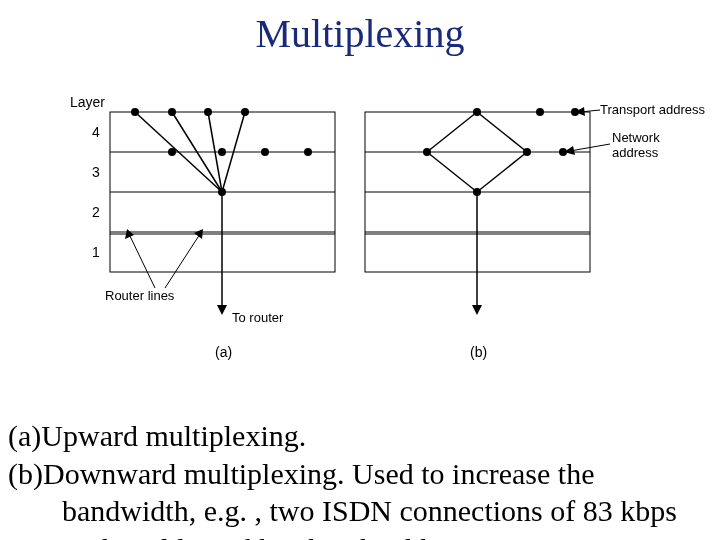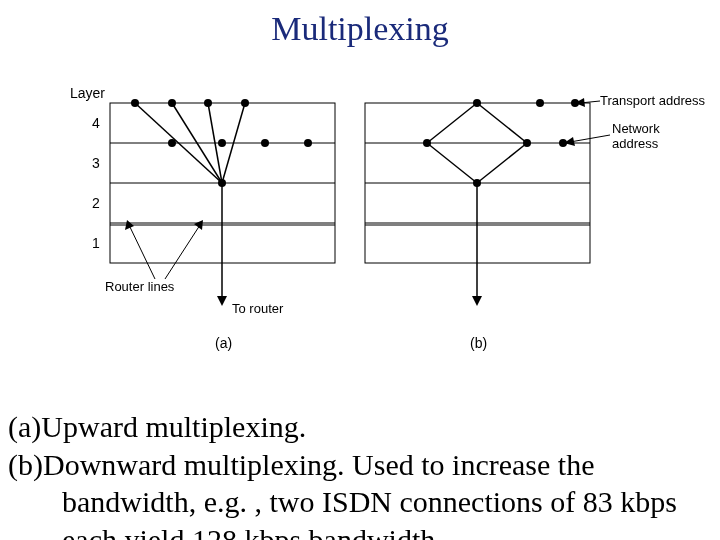--- a/index.html
+++ b/index.html
@@ -6,21 +6,21 @@
     margin: 0;
     padding: 0;
     width: 720px;
     height: 540px;
     background: #fff;
     font-family: "Times New Roman", Times, serif;
     color: #000;
   }
   .title {
     text-align: center;
-    font-size: 34px;
+    font-size: 40px;
     color: #1a2a7a;
     margin-top: 10px;
   }
   .figure-area {
     position: relative;
     width: 696px;
     height: 320px;
     margin-top: 25px;
   }
   .figure-area svg {

